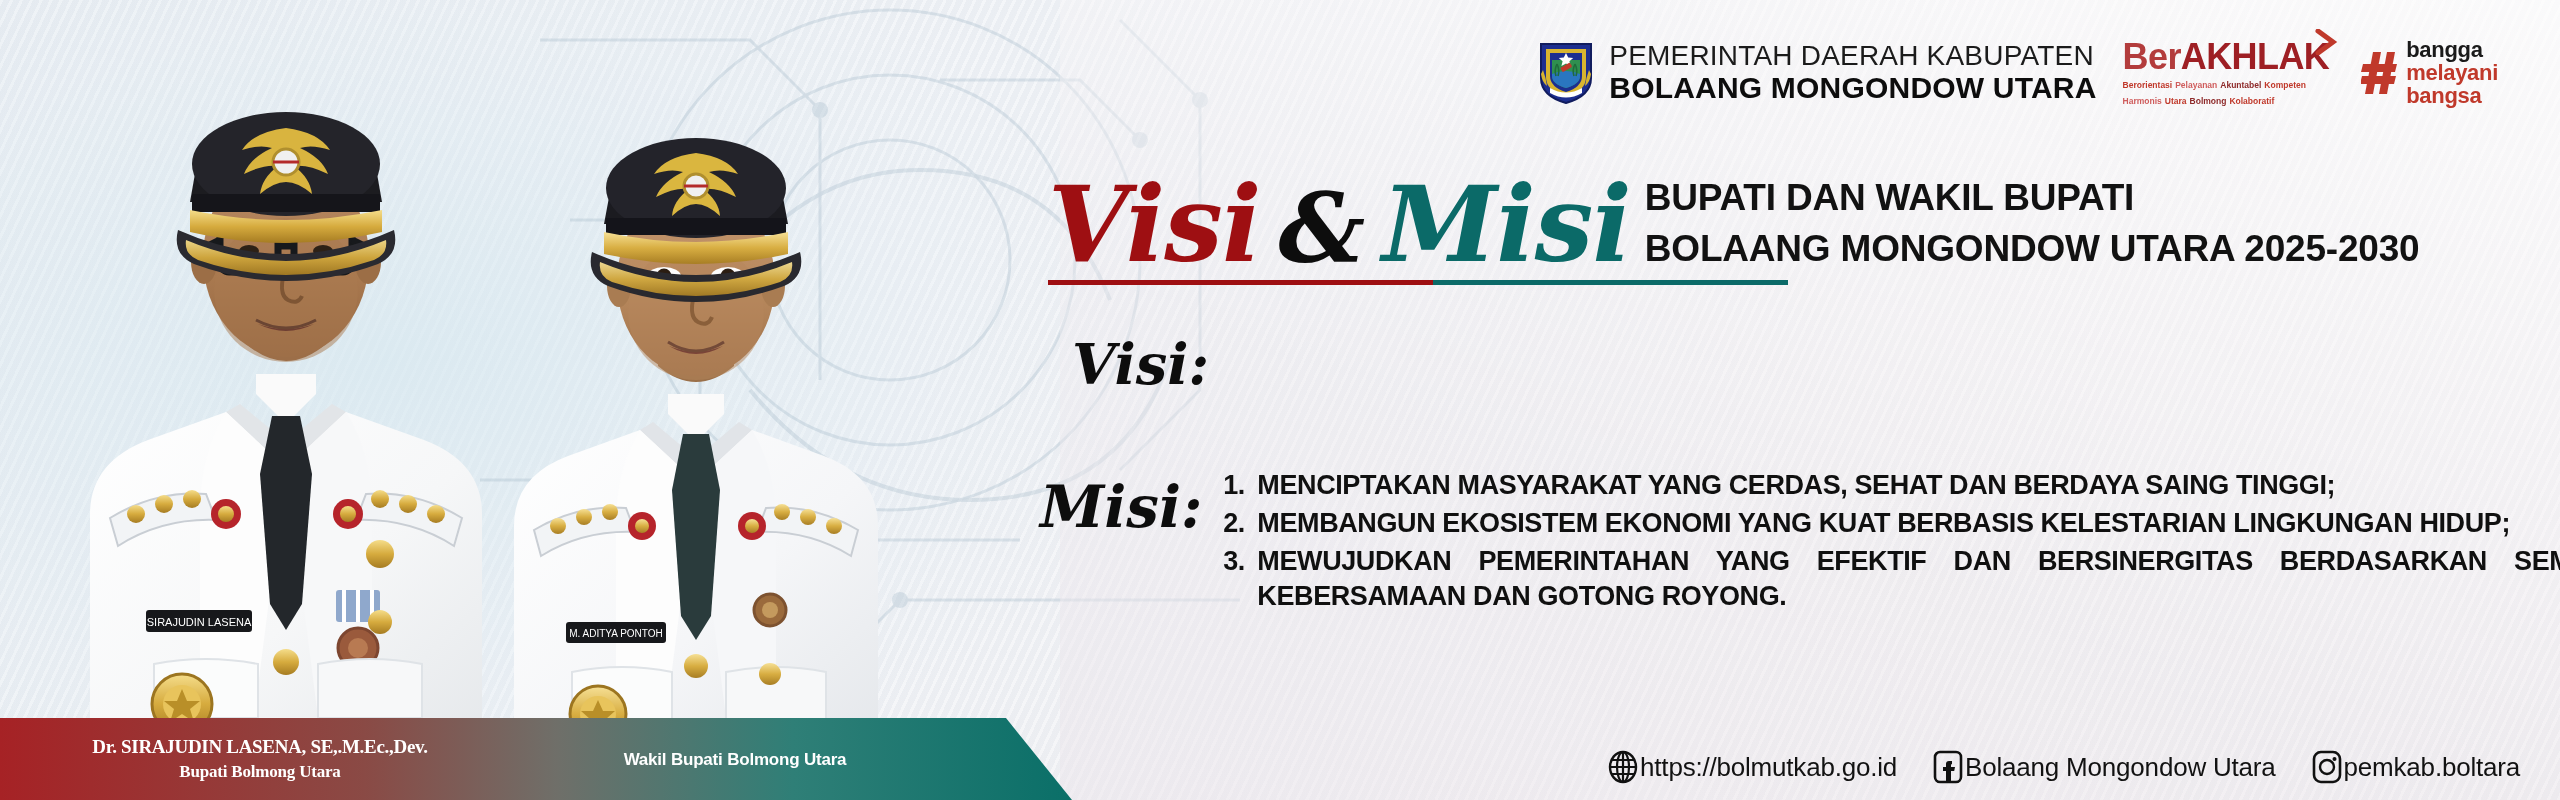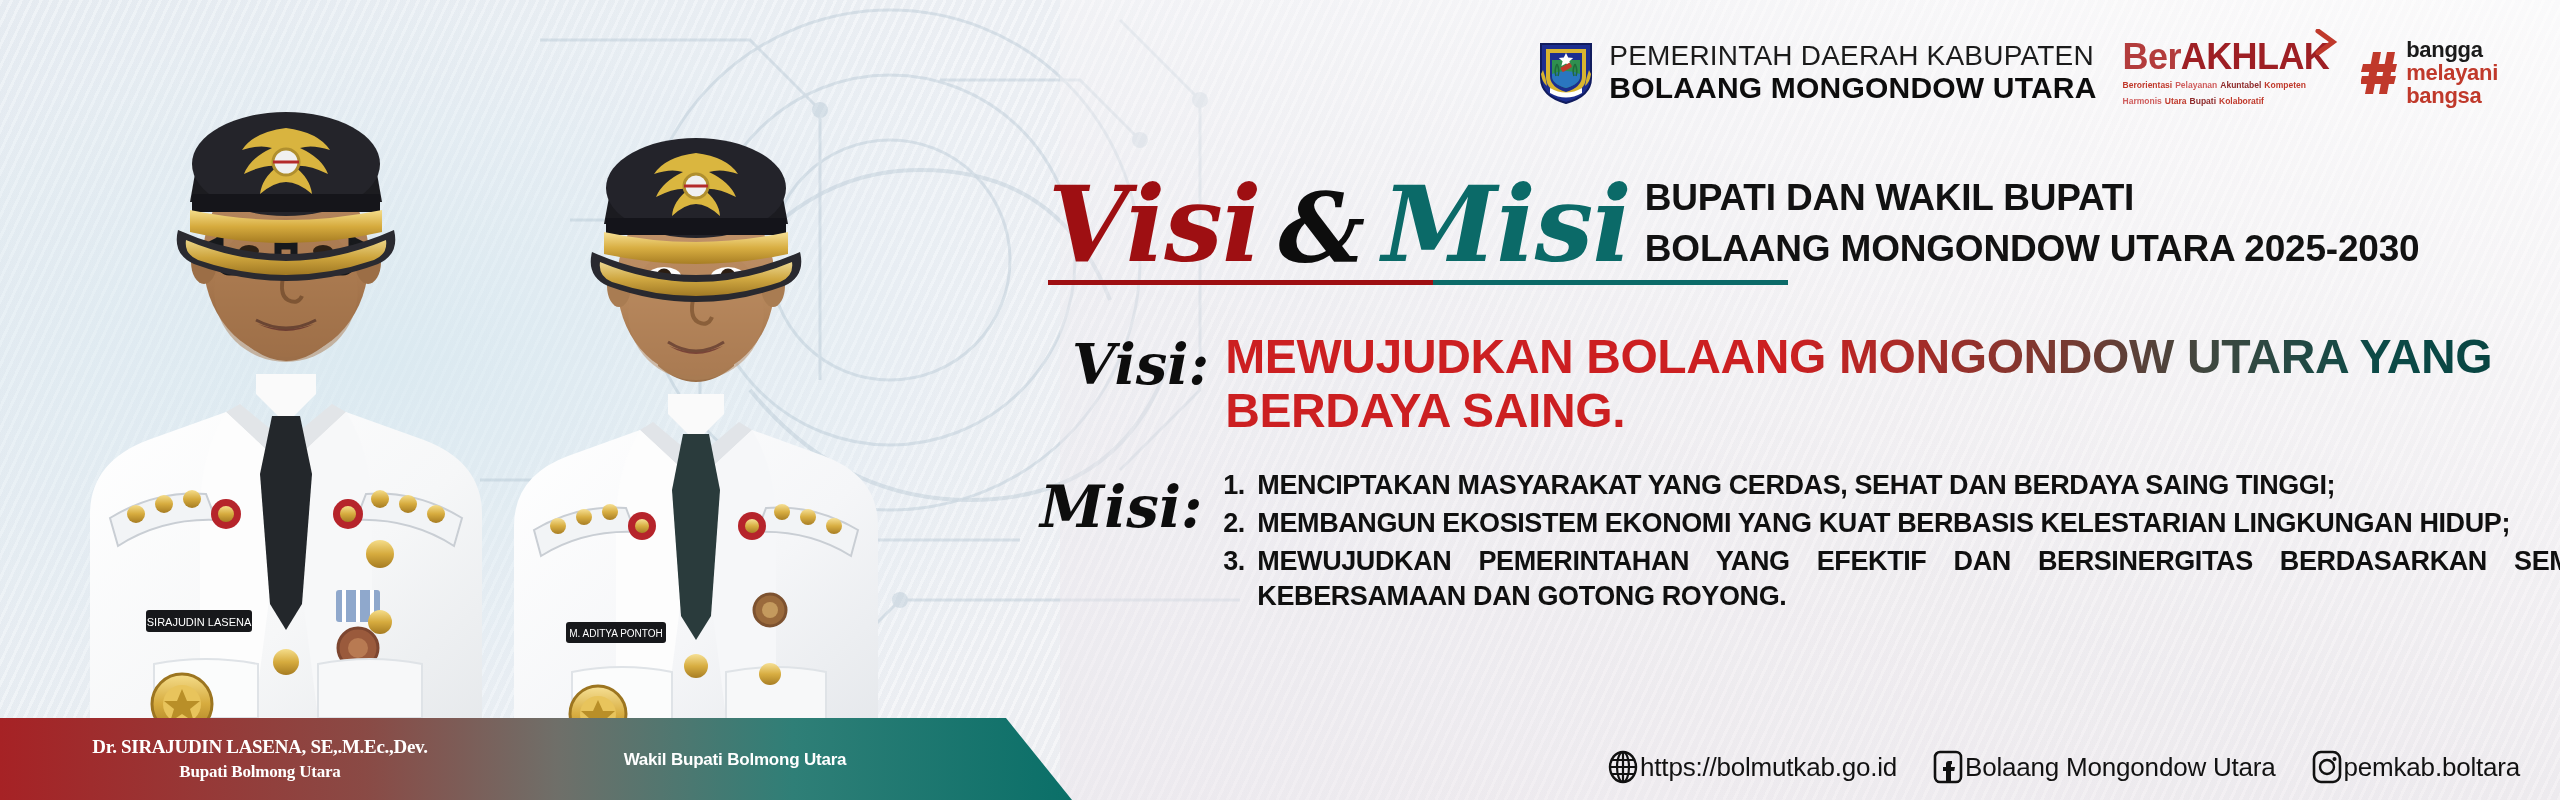--- a/index.html
+++ b/index.html
@@ -399,21 +399,21 @@
       <div class="ber-word">
         <span class="ber-ber">Ber</span><span class="ber-akhlak">AKHLAK</span>
       </div>
       <svg class="ber-chev" viewBox="0 0 26 26">
         <path d="M5 2 L20 13 L5 24" fill="none" stroke="#c0392b" stroke-width="5" stroke-linecap="round"></path>
       </svg>
       <div class="ber-tag">
         <span class="t-red">Berorientasi</span><span class="t-rose">Pelayanan</span><span class="t-dark">Akuntabel</span><span class="t-red">Kompeten</span>
       </div>
       <div class="ber-tag">
-        <span class="t-rose">Harmonis</span><span class="t-red">Utara</span><span class="t-dark">Bupati</span><span class="t-red">Kolaboratif</span>
+        <span class="t-rose">Harmonis</span><span class="t-red">Utara</span><span class="t-dark">Bolmong</span><span class="t-red">Kolaboratif</span>
       </div>
     </div>
 
     <div class="bangga">
       <svg class="hashmark" viewBox="0 0 36 46">
         <g fill="#c0392b">
           <path d="M12 2 L20 2 L12 44 L4 44 Z"></path>
           <path d="M26 2 L34 2 L26 44 L18 44 Z"></path>
           <path d="M2 14 L36 14 L34 22 L0 22 Z"></path>
           <path d="M1 26 L35 26 L33 34 L-1 34 Z"></path>
@@ -435,21 +435,20 @@
       <div class="title-sub">
         <div class="ts1">BUPATI DAN WAKIL BUPATI</div>
         <div class="ts2">BOLAANG MONGONDOW UTARA 2025-2030</div>
       </div>
     </div>
     <div class="title-rule"></div>
   </div>
 
   <div class="visi-block">
     <span class="script visi-label">Visi:</span>
-    <span class="visi-text">MEWUJUDKAN BOLAANG MONGONDOW UTARA YANG BERDAYA SAING.</span>
   </div>
 
   <div class="misi-block">
     <span class="script misi-label">Misi:</span>
     <ul class="misi-list">
       <li class="misi-item">
         <span class="misi-num">1.</span>
         <span class="misi-txt">MENCIPTAKAN MASYARAKAT YANG CERDAS, SEHAT DAN BERDAYA SAING TINGGI;</span>
       </li>
       <li class="misi-item">

